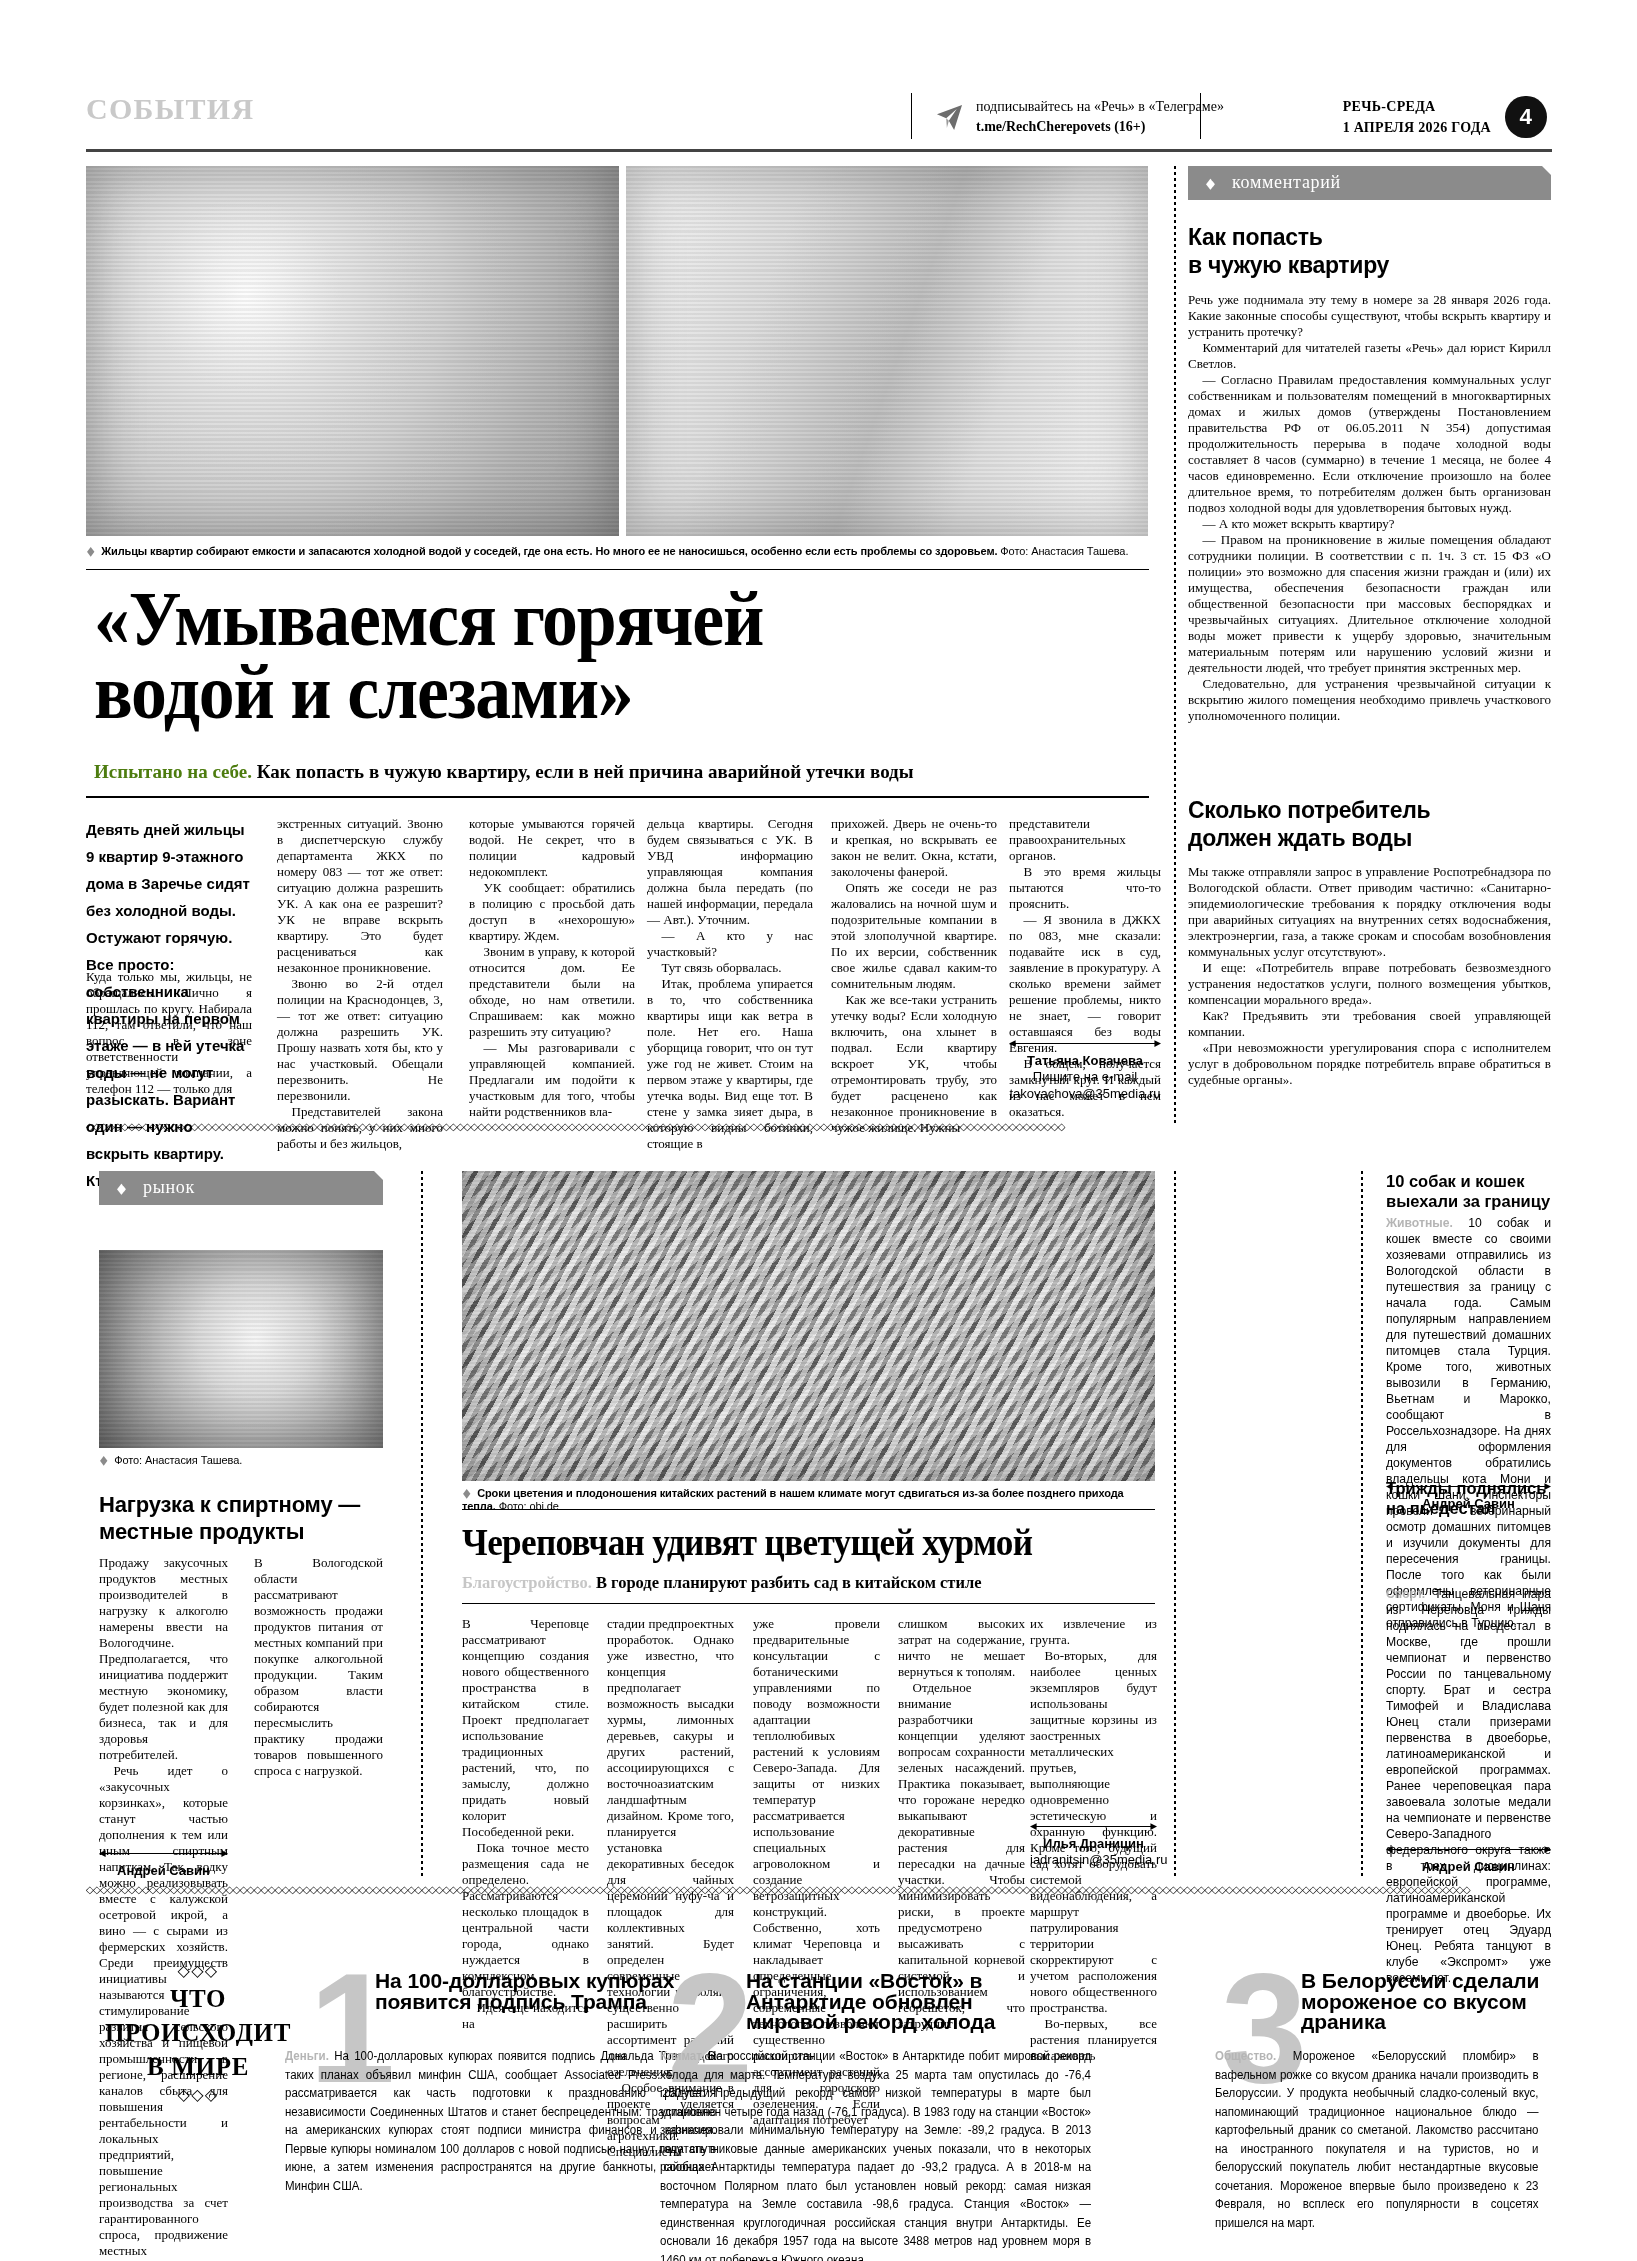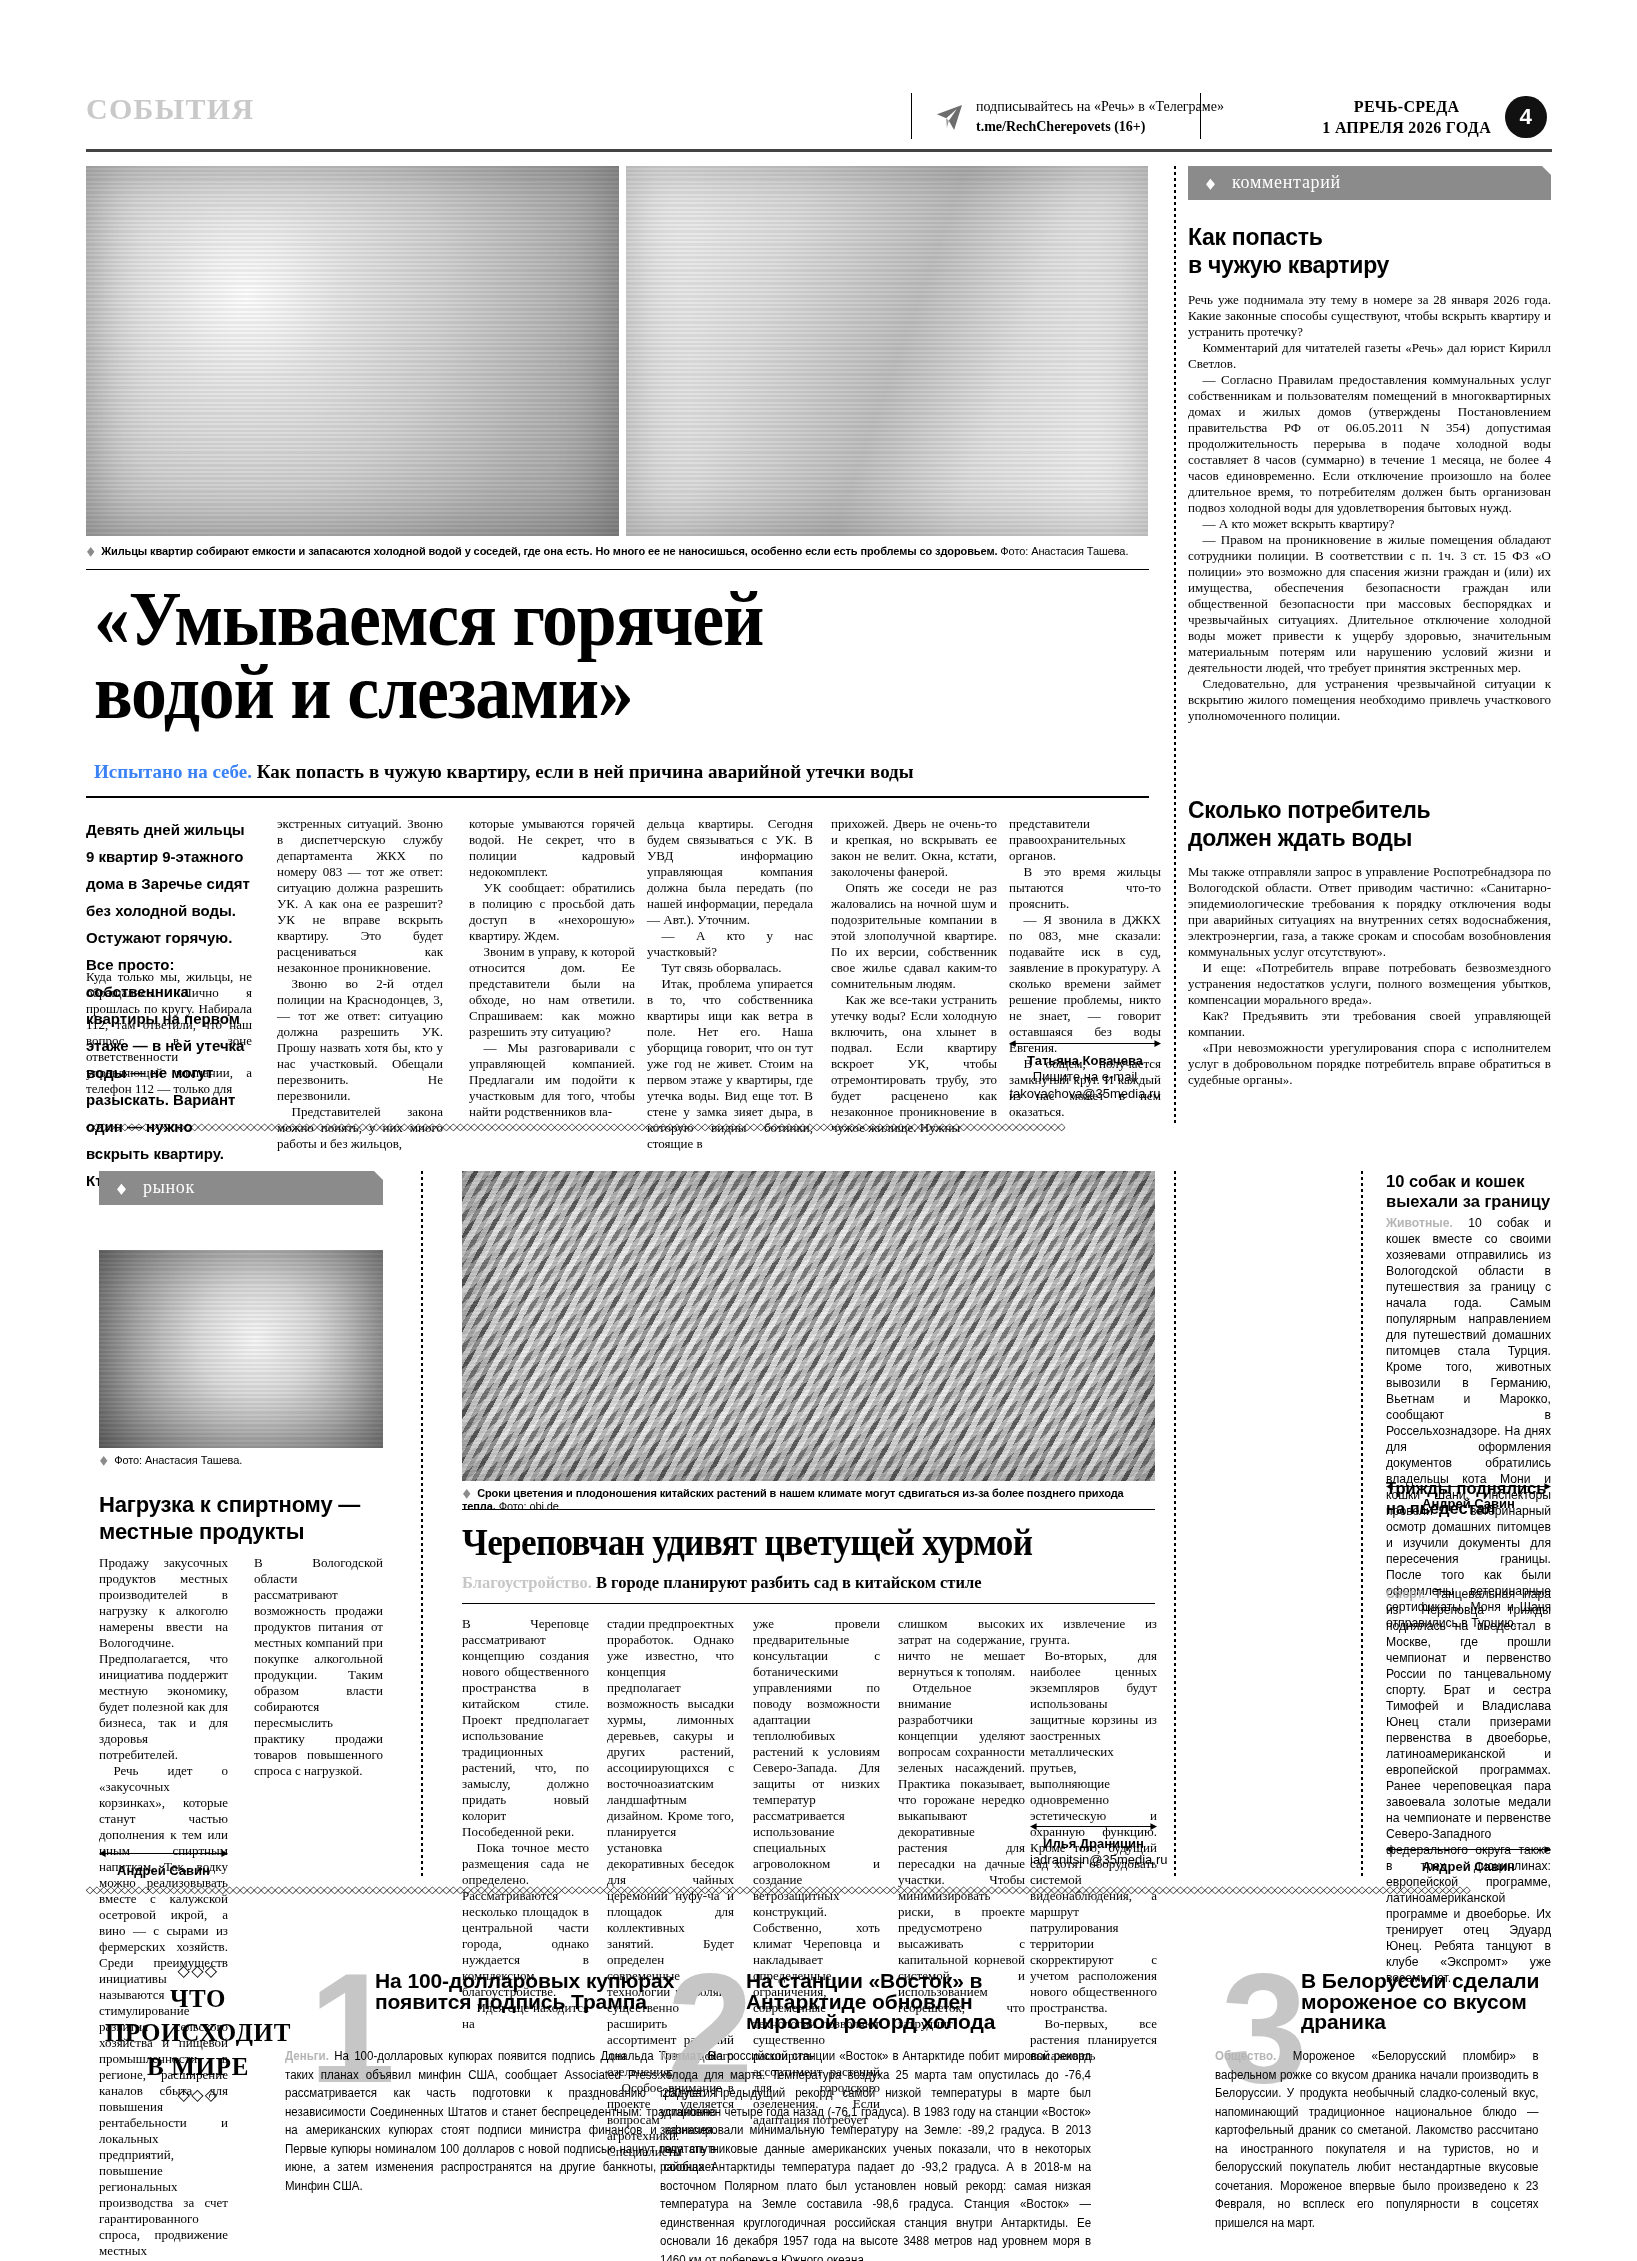--- a/index.html
+++ b/index.html
@@ -18,22 +18,22 @@
     font-weight:700; font-size:30px; letter-spacing:1.3px;
     color:#c9c9c9;
   }
   .head-divider{position:absolute; left:825px; top:1.3px; width:1.3px; height:46px; background:#000;}
   .head-divider2{position:absolute; left:1114px; top:1.3px; width:1.3px; height:46px; background:#000;}
   .tg-icon{position:absolute; left:849px; top:10.6px; width:29px; height:29px;}
   .tg-lines{position:absolute; left:890px; top:5.3px; font-size:14px; line-height:20px;
             font-family:"Liberation Serif", serif;}
   .tg-lines .l1{font-weight:400;}
   .tg-lines .l2{font-weight:700;}
-  .issue{position:absolute; right:61px; top:5.3px; text-align:center;
-         font-family:"Liberation Serif", serif; font-weight:700; font-size:16px; line-height:20.5px; letter-spacing:0.3px;}
+  .issue{position:absolute; right:61px; top:5.3px; text-align:left;
+         font-family:"Liberation Serif", serif; font-weight:700; font-size:14px; line-height:20.5px; letter-spacing:0.3px;}
   .pagenum{position:absolute; right:5.3px; top:4px; width:42px; height:42px;
            background:#111; border-radius:50%/52%; color:#fff; text-align:center;
            font-family:"Liberation Sans", sans-serif; font-weight:700; font-size:22.4px; line-height:42px;}
   .rule-top{position:absolute; left:86px; top:149px; width:1466px; height:2.6px; background:#444;}
 
   
   .photo{position:absolute; overflow:hidden; background:#d6d6d6;}
   .photo .ph-inner{position:absolute; inset:0;}
   .photo1{left:86px; top:166px; width:533px; height:370px;}
   .photo2{left:626px; top:166px; width:522px; height:370px;}
@@ -63,21 +63,21 @@
   .cap .dia{display:inline-block; color:#8b8b8b; transform:scaleX(.75); margin-right:6px; font-size:12px;}
   .cap .credit{font-weight:400;}
 
   
   .hl-main{position:absolute; left:94px; top:582px; width:1070px;
      font-family:"Liberation Serif", serif; font-weight:700;
      font-size:78px; line-height:73px; letter-spacing:-1.3px;
      transform:scaleX(.92); transform-origin:left top;}
   .kicker{position:absolute; left:94px; top:761px; width:1070px;
      font-family:"Liberation Serif", serif; font-weight:700; font-size:19px; line-height:22.4px;}
-  .kicker .lbl{color:#3b82f6;}
+  .kicker .lbl{color:#4d7c0f;}
 
   .rule-thin{position:absolute; background:#000; height:1.3px;}
 
   
   .col{position:absolute; font-family:"Liberation Serif", serif;
        font-size:13px; line-height:16px; text-align:justify;
        -webkit-hyphens:auto; hyphens:auto;}
   .col p{margin:0; text-indent:14.5px;}
   .col p.noind{text-indent:0;}
   .lead{font-family:"Liberation Sans", sans-serif; font-weight:700;

